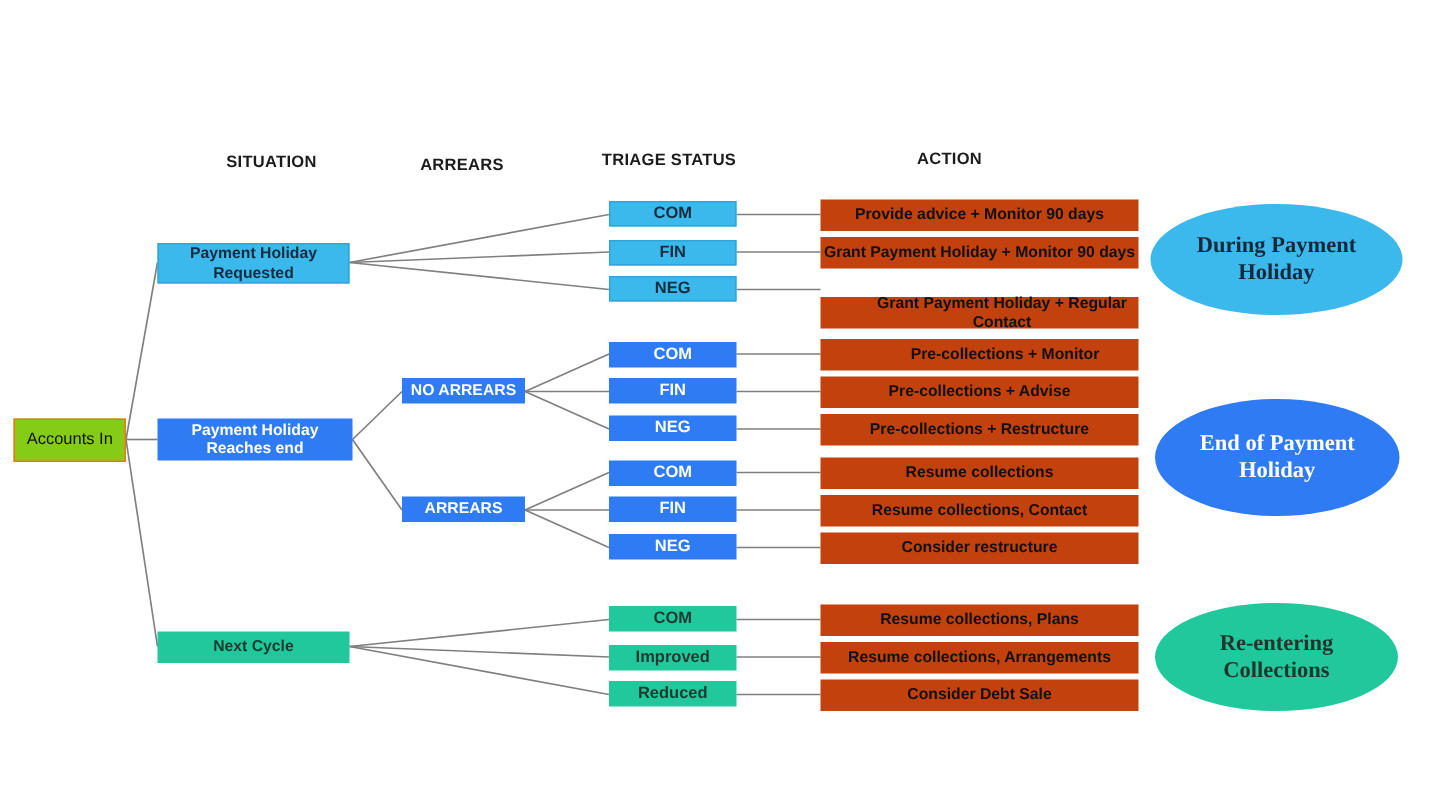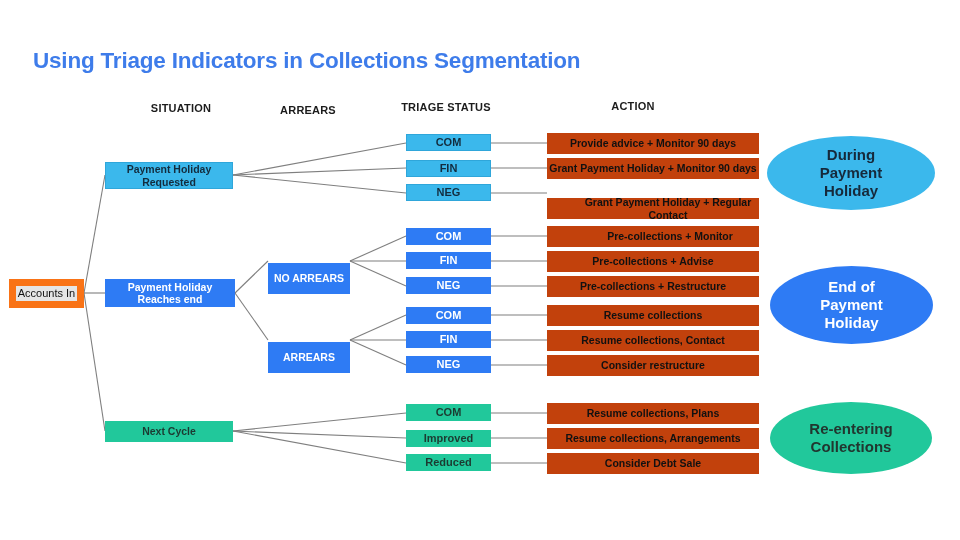--- a/index.html
+++ b/index.html
@@ -13,39 +13,39 @@
   }
   .col-header{
     position:absolute;font-size:11px;font-weight:700;color:#1c1c1c;
     letter-spacing:0.2px;text-align:center;width:120px;transform:translateX(-50%);
   }
   .box{
     position:absolute;display:flex;align-items:center;justify-content:center;
     text-align:center;font-size:10.5px;line-height:1.15;box-sizing:border-box;
   }
   .root-box{
-    left:9px;top:279px;width:75px;height:29px;background:#e5e5e5;
-    border:7px solid #f97316;color:#111;font-size:11px;font-weight:400;
+    left:9px;top:279px;width:75px;height:29px;background:#84cc16;
+    border:1px solid #f97316;color:#111;font-size:11px;font-weight:400;
   }
   .lightblue{background:#3BB8EC;color:#132C3E;font-weight:600;border:1px solid #2fa6da;}
   .darkblue{background:#2E7BF4;color:#ffffff;font-weight:600;}
   .green{background:#21C89B;color:#1C3A31;font-weight:600;}
   .sit1{left:105px;top:162px;width:128px;height:27px;}
   .sit2{left:105px;top:279px;width:130px;height:28px;}
   .sit3{left:105px;top:421px;width:128px;height:21px;}
-  .arr{width:82px;height:31px;left:268px;font-size:10.5px;margin-top:11px;}
+  .arr{width:82px;height:17px;left:268px;font-size:10.5px;}
   .triage{width:85px;height:17px;left:406px;font-size:11px;}
   .action{
     left:547px;width:212px;height:21px;background:#c2410c;color:#111;
     font-weight:600;font-size:10.5px;
   }
   .ellipse{
     position:absolute;border-radius:50%;display:flex;align-items:center;
     justify-content:center;text-align:center;font-size:15px;font-weight:600;
-    line-height:1.22;padding:0 28px;box-sizing:border-box;
+    line-height:1.22;padding:0 28px;box-sizing:border-box;font-family:Liberation Serif, serif;
   }
   .el1{left:767px;top:136px;width:168px;height:74px;background:#3BB8EC;color:#16293B;}
   .el2{left:770px;top:266px;width:163px;height:78px;background:#2E7BF4;color:#ffffff;}
   .el3{left:770px;top:402px;width:162px;height:72px;background:#21C89B;color:#21362F;}
   svg.connectors{position:absolute;left:0;top:0;}
 </style>
 </head>
 <body>
 
 <div class="slide">
@@ -84,21 +84,20 @@
       <path d="M491,286 L547,286"></path>
       <path d="M491,315 L547,315"></path>
       <path d="M491,340 L547,340"></path>
       <path d="M491,365 L547,365"></path>
       <path d="M491,413 L547,413"></path>
       <path d="M491,438 L547,438"></path>
       <path d="M491,463 L547,463"></path>
     </g>
   </svg>
 
-  <div class="title">Using Triage Indicators in Collections Segmentation</div>
 
   <div class="col-header" style="left:181px;top:102px;">SITUATION</div>
   <div class="col-header" style="left:308px;top:104px;">ARREARS</div>
   <div class="col-header" style="left:446px;top:101px;">TRIAGE STATUS</div>
   <div class="col-header" style="left:633px;top:100px;">ACTION</div>
 
   <div class="box root-box">Accounts In</div>
 
   <div class="box lightblue sit1">Payment Holiday Requested</div>
   <div class="box darkblue sit2" style="border:none;">Payment Holiday Reaches end</div>

